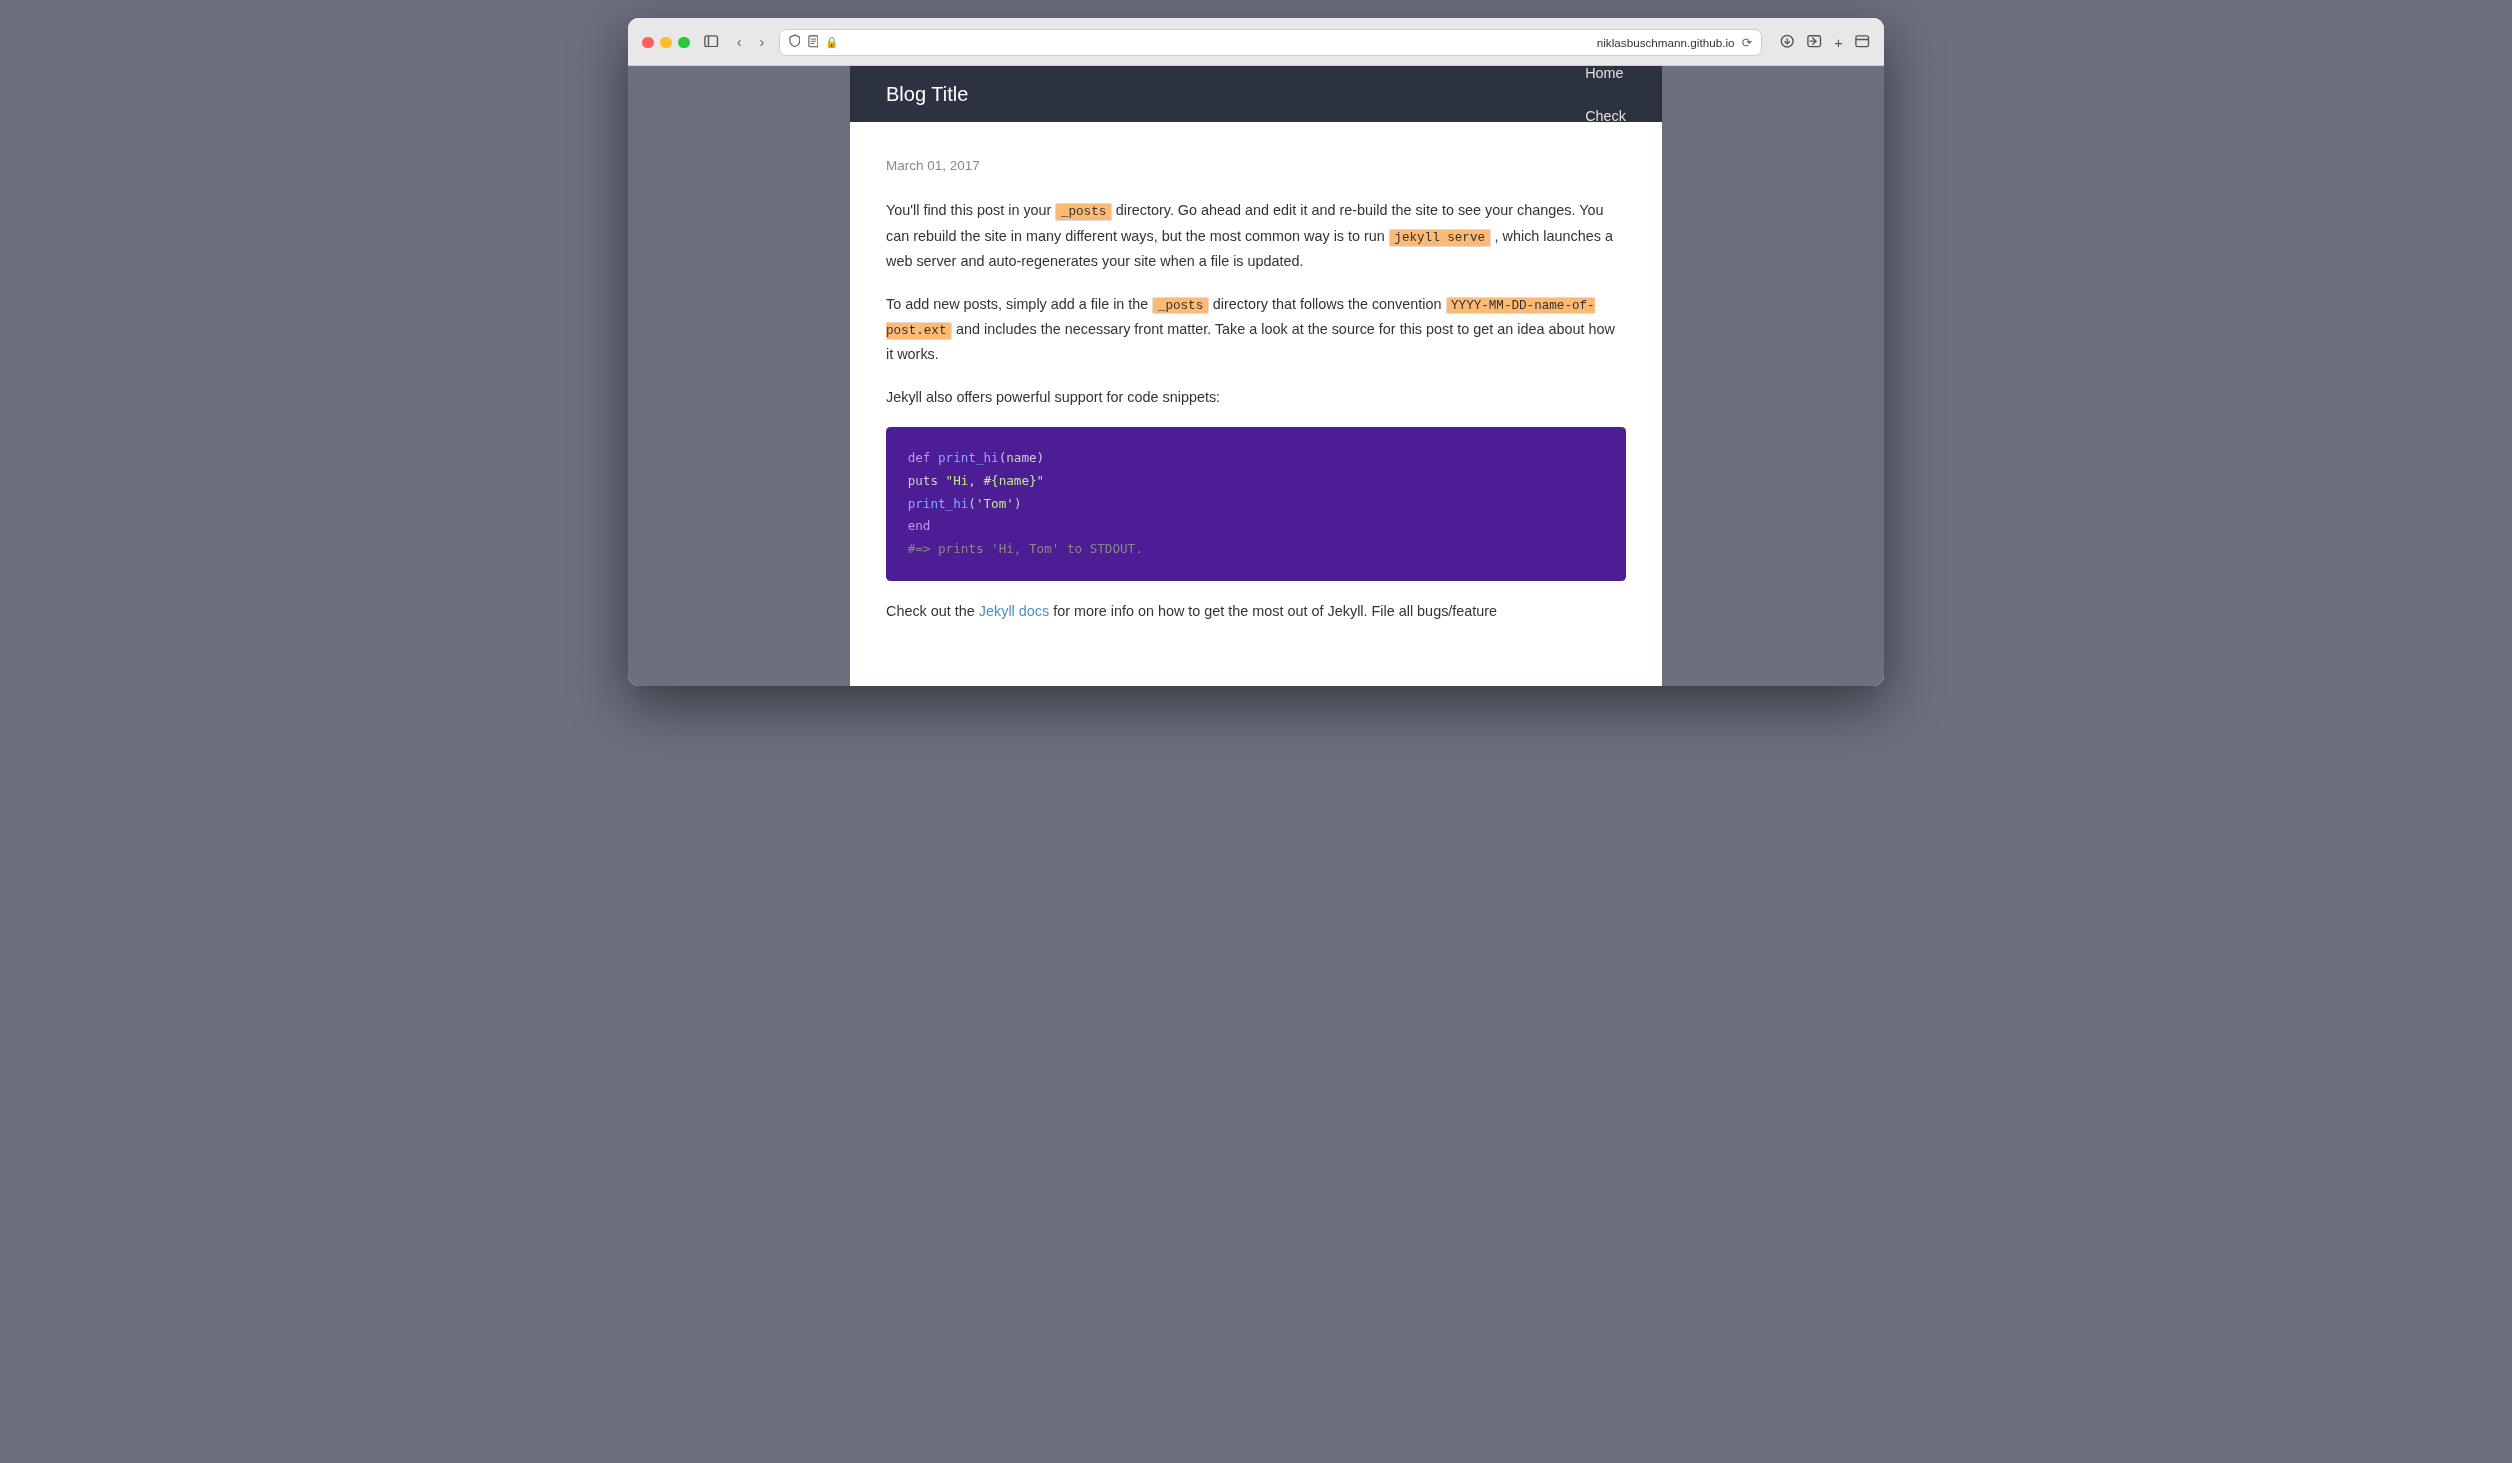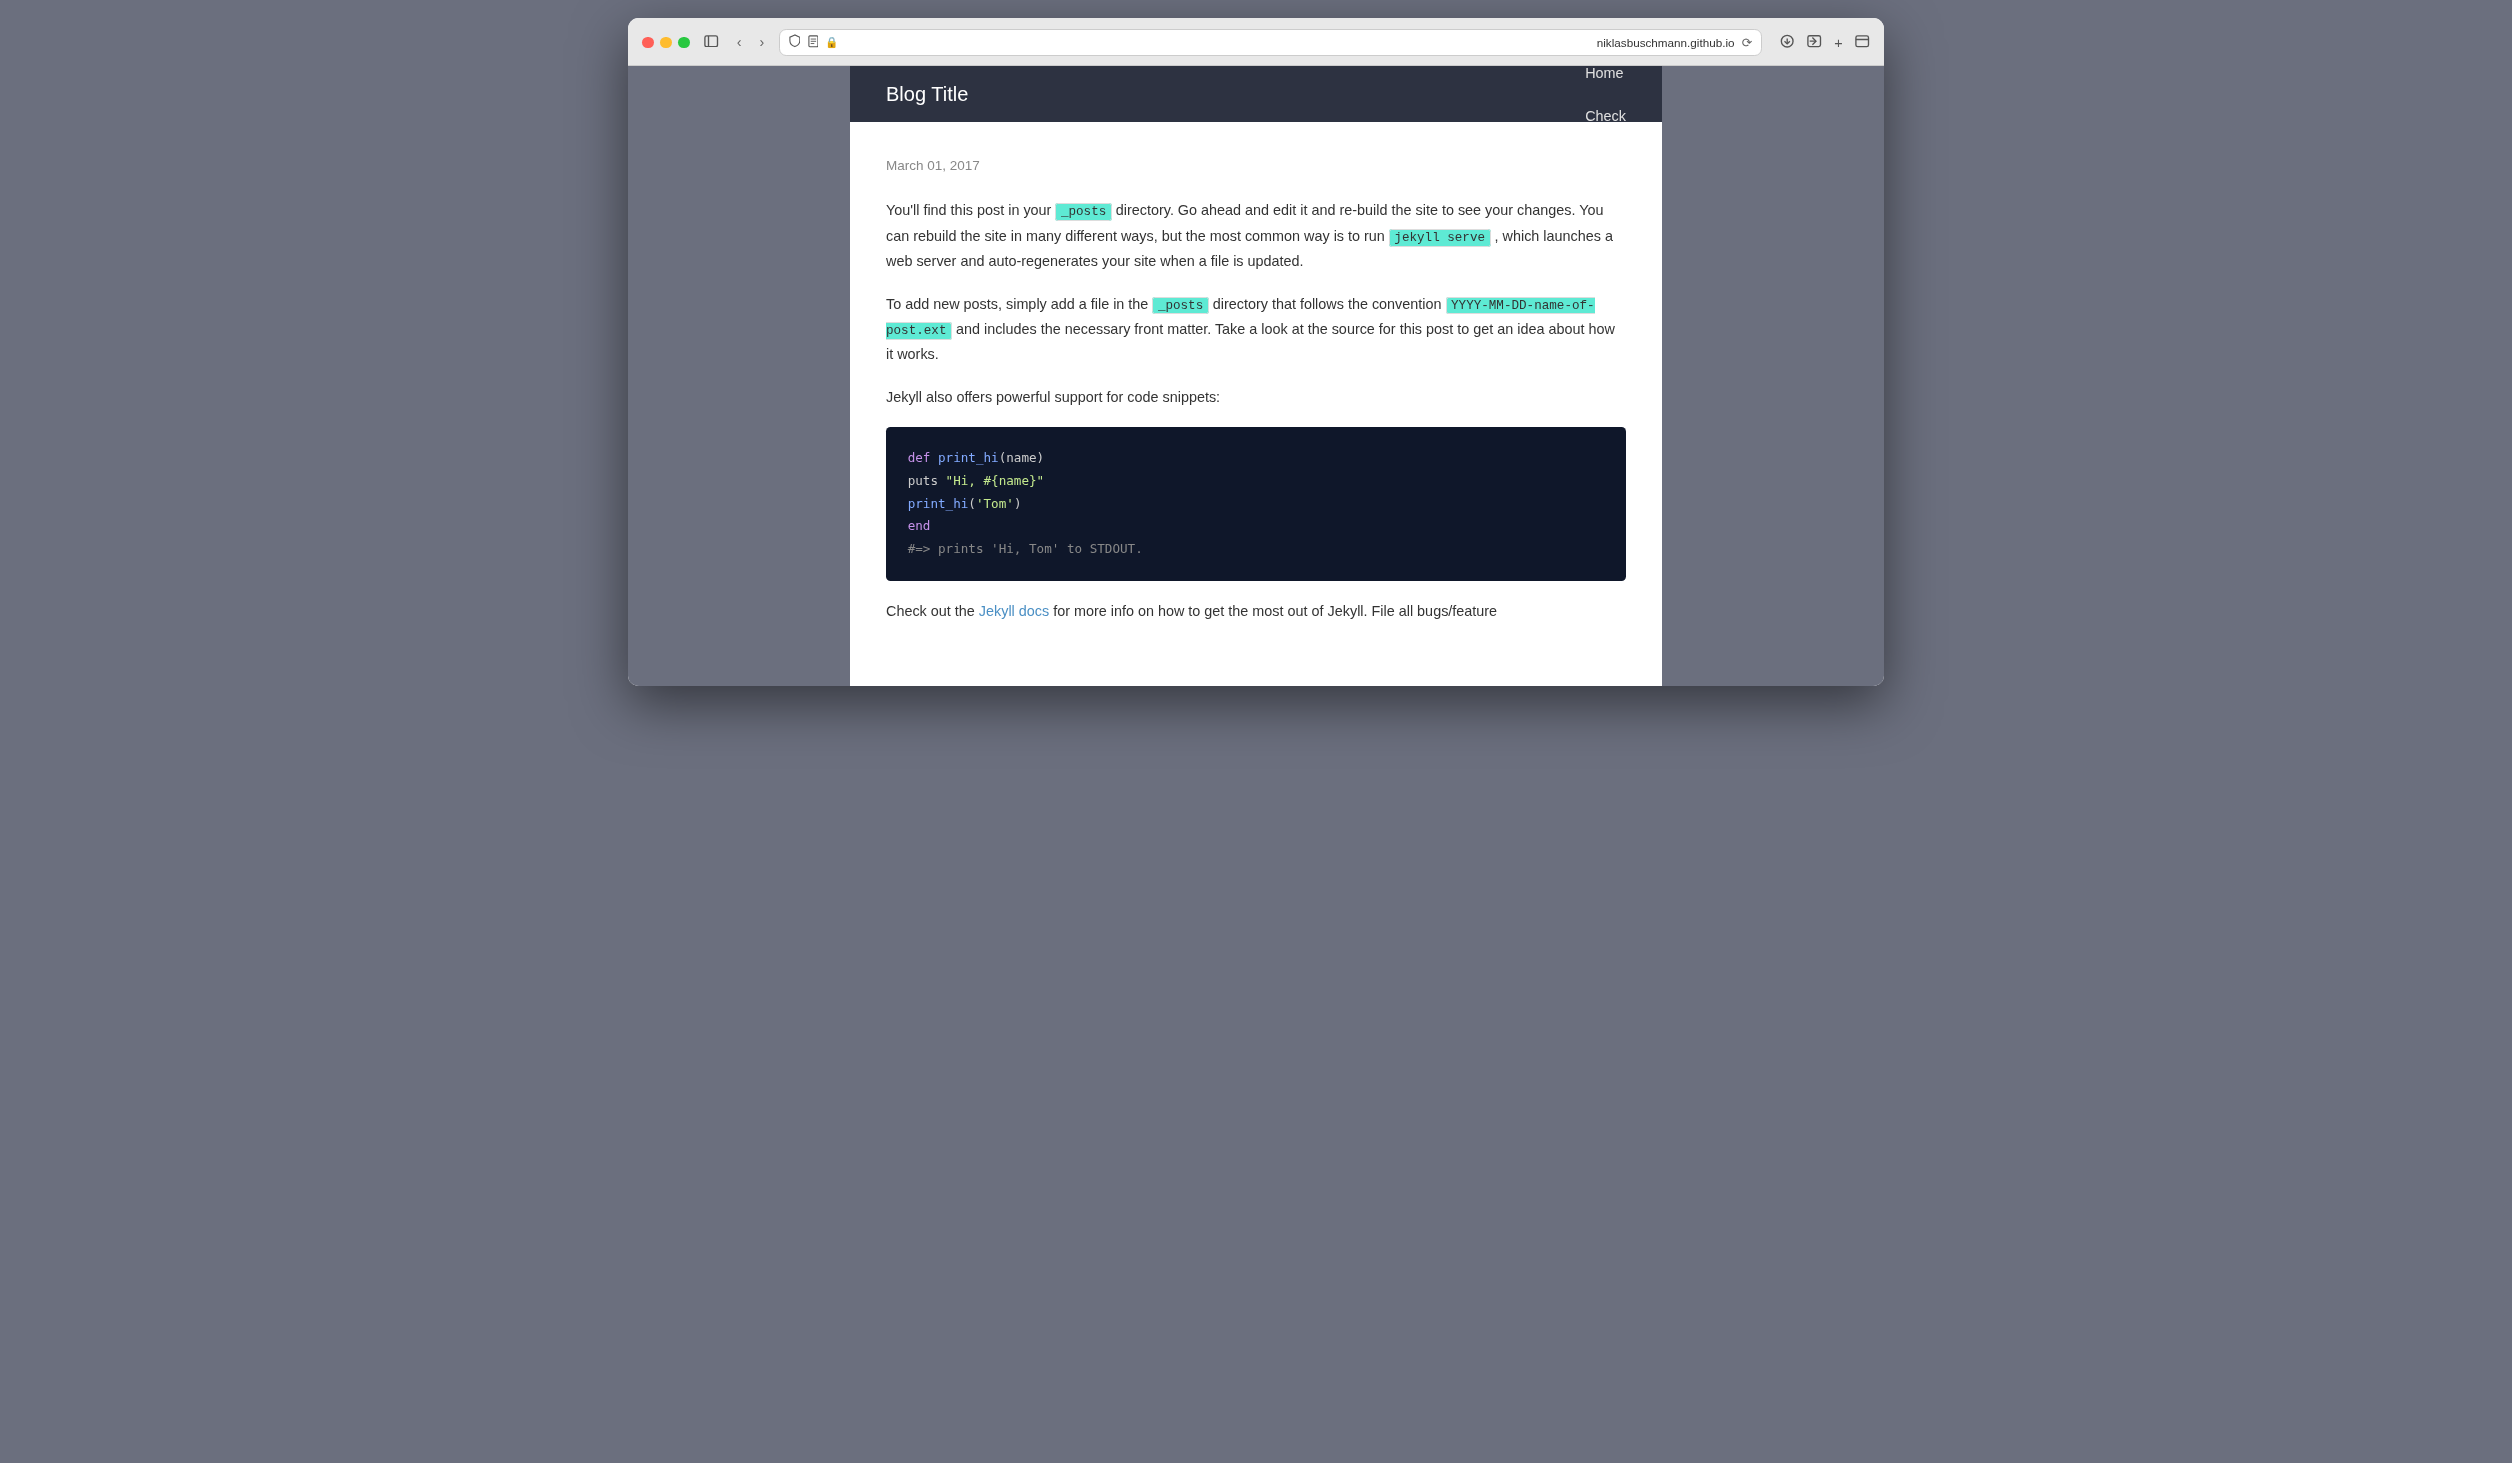--- a/index.html
+++ b/index.html
@@ -198,31 +198,31 @@
     }
 
     .post-body p {
       font-size: 14.4px;
       line-height: 1.7;
       color: #333;
       margin-bottom: 18px;
     }
 
     .inline-code {
-      background: #5eead4;
+      background: #fdba74;
       border: 0.9px solid #ddd;
       border-radius: 2.7px;
       padding: 0.9px 4.5px;
       font-family: "SFMono-Regular", Consolas, "Liberation Mono", Menlo, monospace;
       font-size: 12.6px;
       color: #333;
     }
 
     .code-block {
-      background: #0f172a;
+      background: #4c1d95;
       border-radius: 4.5px;
       padding: 20px 21.7px;
       margin: 18px 0;
       font-family: "SFMono-Regular", Consolas, "Liberation Mono", Menlo, monospace;
       font-size: 12.6px;
       line-height: 1.8;
     }
 
     .code-block .kw { color: #c792ea; }
     .code-block .fn { color: #82aaff; }

